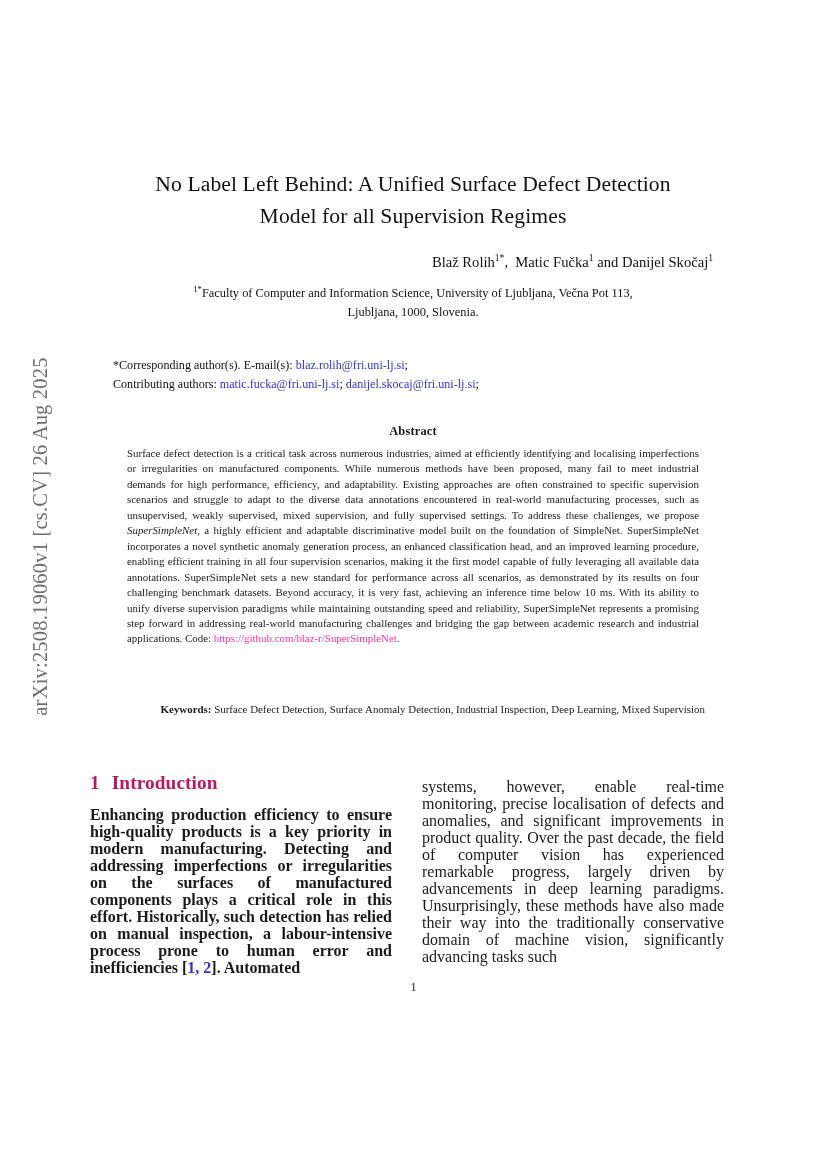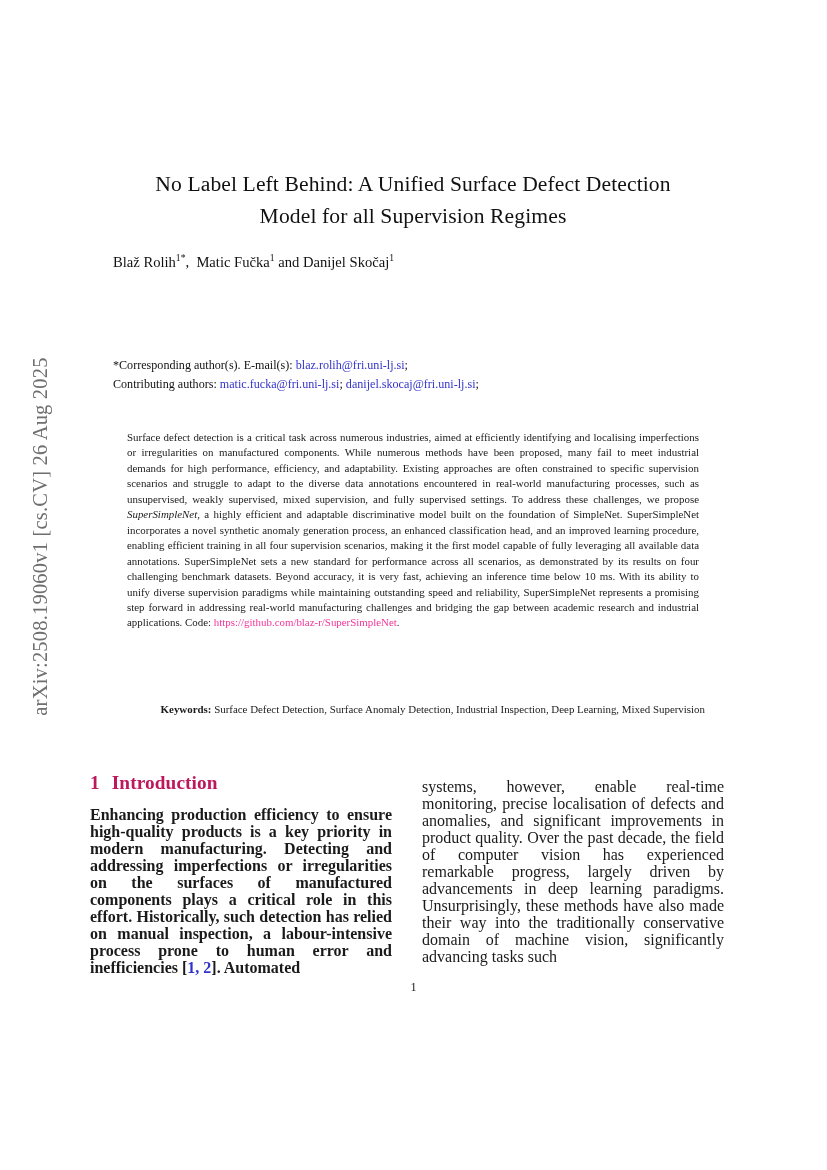--- a/index.html
+++ b/index.html
@@ -62,21 +62,21 @@
     margin: 0;
     letter-spacing: 0.1px;
     color: #111;
   }
 
   .authors {
     position: absolute;
     left: 113px;
     top: 252px;
     width: 600px;
-    text-align: left;
+    text-align: right;
     font-size: 14.6px;
     line-height: 20px;
     color: #111;
   }
   .authors sup { font-size: 9.6px; vertical-align: super; line-height: 0; }
 
   .affiliation {
     position: absolute;
     left: 108px;
     top: 284px;
@@ -187,27 +187,32 @@
     </h1>
   </div>
 
   <div class="authors">
     <span>Blaž Rolih</span><sup>1*</sup>,&nbsp;
     <span>Matic Fučka</span><sup>1</sup>
     and
     <span>Danijel Skočaj</span><sup>1</sup>
   </div>
 
+  <div class="affiliation">
+    <sup>1*</sup><span>Faculty of Computer and Information Science, University of Ljubljana, Večna Pot 113,</span><br>
+    <span>Ljubljana, 1000, Slovenia.</span>
+  </div>
 
   <div class="corresp">
     <span>*Corresponding author(s). E-mail(s): </span><span class="lnk">blaz.rolih@fri.uni-lj.si</span><span>;</span><br>
     <span>Contributing authors: </span><span class="lnk">matic.fucka@fri.uni-lj.si</span><span>; </span><span class="lnk">danijel.skocaj@fri.uni-lj.si</span><span>;</span>
   </div>
 
   <div class="abstract-wrap">
+    <div class="abstract-heading">Abstract</div>
     <p class="abstract-body"><span>Surface defect detection is a critical task across numerous industries, aimed at efficiently identifying and localising imperfections or irregularities on manufactured components. While numerous methods have been proposed, many fail to meet industrial demands for high performance, efficiency, and adaptability. Existing approaches are often constrained to specific supervision scenarios and struggle to adapt to the diverse data annotations encountered in real-world manufacturing processes, such as unsupervised, weakly supervised, mixed supervision, and fully supervised settings. To address these challenges, we propose </span><span class="ital">SuperSimpleNet</span><span>, a highly efficient and adaptable discriminative model built on the foundation of SimpleNet. SuperSimpleNet incorporates a novel synthetic anomaly generation process, an enhanced classification head, and an improved learning procedure, enabling efficient training in all four supervision scenarios, making it the first model capable of fully leveraging all available data annotations. SuperSimpleNet sets a new standard for performance across all scenarios, as demonstrated by its results on four challenging benchmark datasets. Beyond accuracy, it is very fast, achieving an inference time below 10 ms. With its ability to unify diverse supervision paradigms while maintaining outstanding speed and reliability, SuperSimpleNet represents a promising step forward in addressing real-world manufacturing challenges and bridging the gap between academic research and industrial applications. Code: </span><span class="url">https://github.com/blaz-r/SuperSimpleNet</span><span>.</span></p>
   </div>
 
   <div class="keywords">
     <b>Keywords:</b><span> Surface Defect Detection, Surface Anomaly Detection, Industrial Inspection, Deep Learning, Mixed Supervision</span>
   </div>
 
   <div class="section-heading">
     <span class="num">1</span><span>Introduction</span>
   </div>

